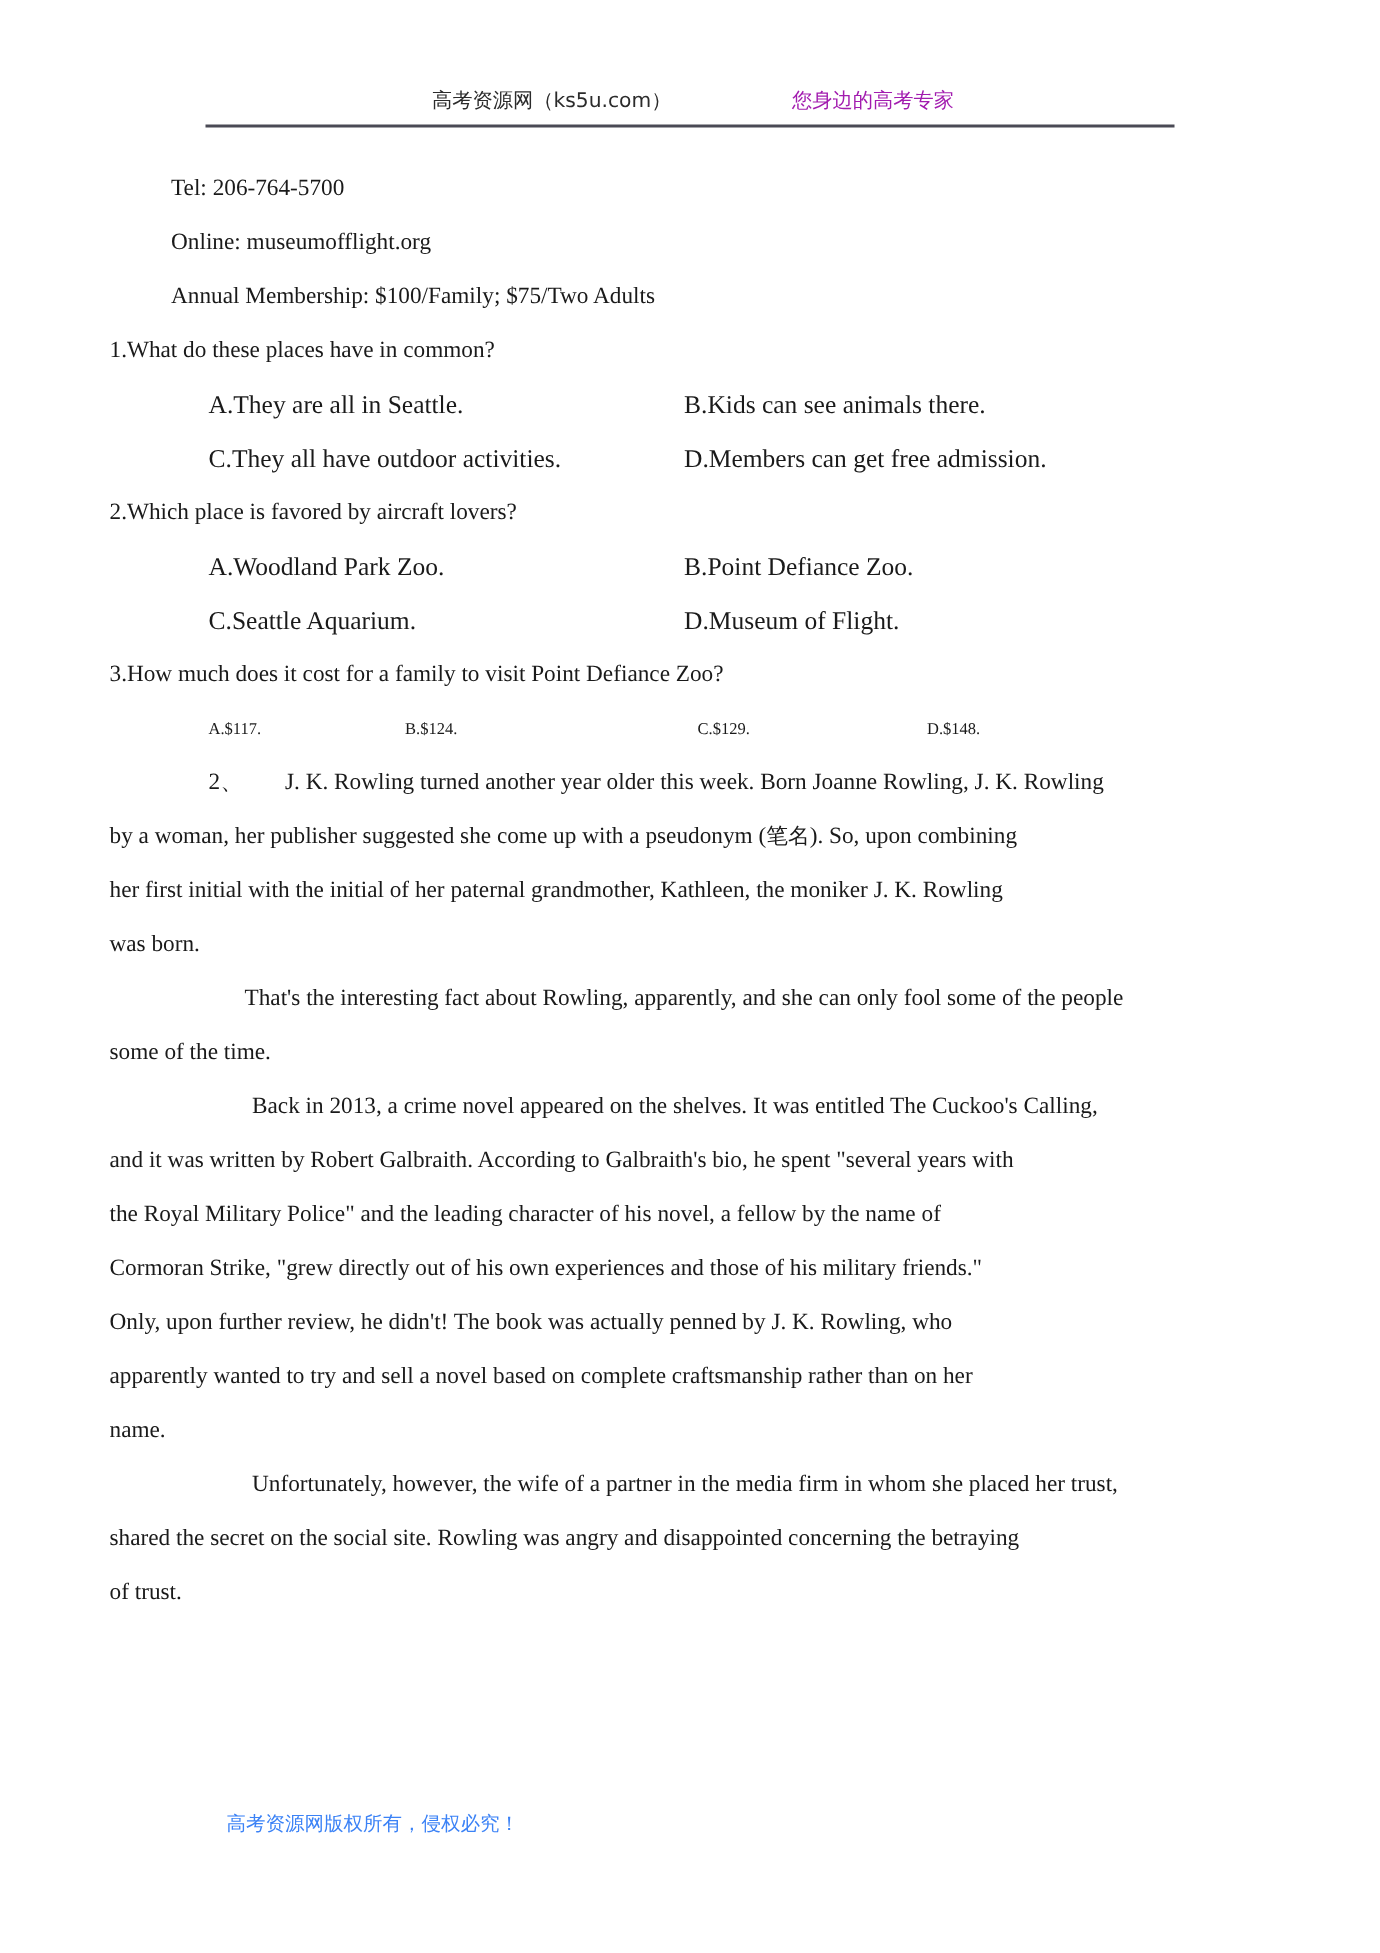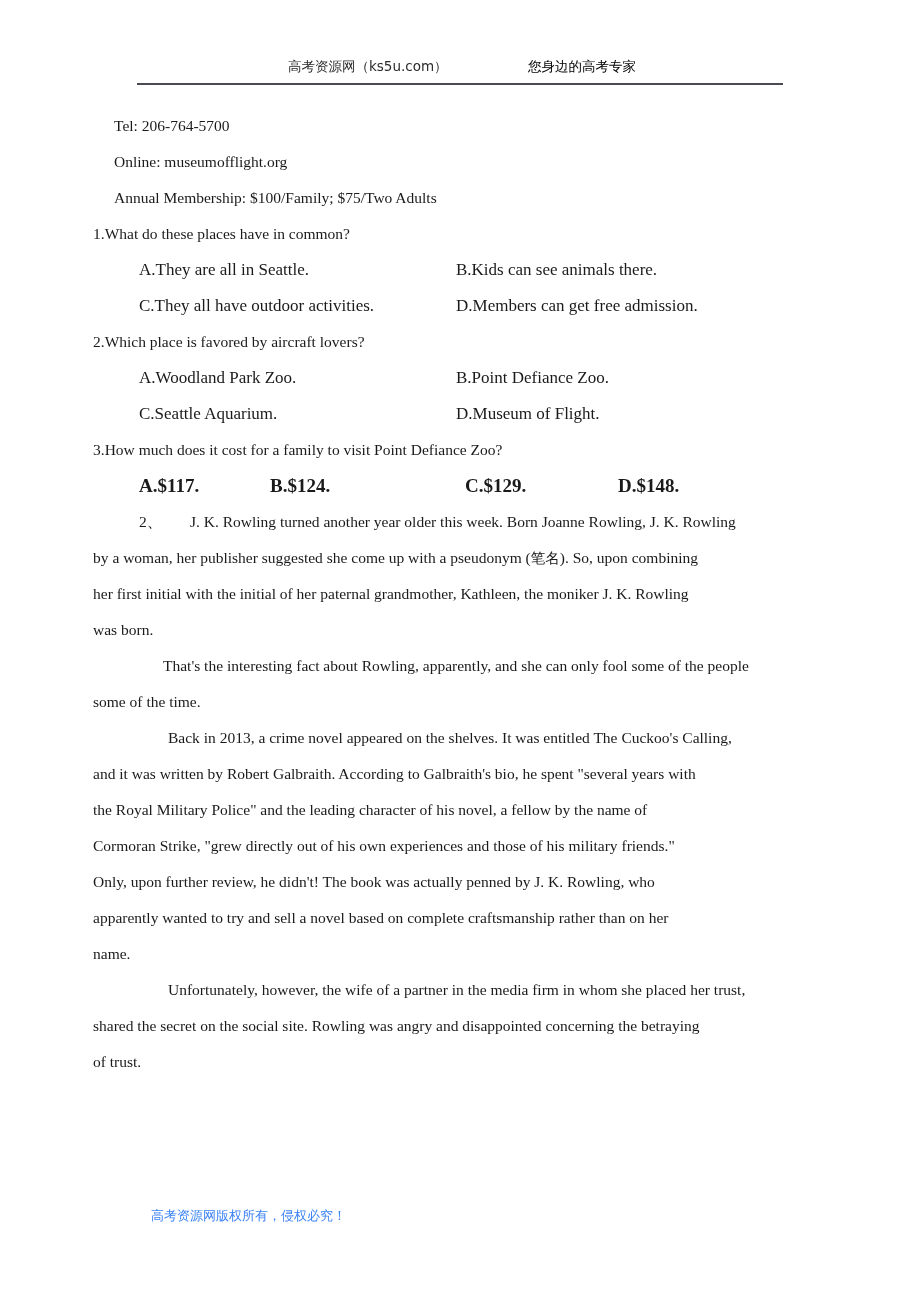--- a/index.html
+++ b/index.html
@@ -40,21 +40,21 @@
     font-size: 13.5px;
     color: #2b2b2b;
     white-space: nowrap;
   }
   .header-right {
     position: absolute;
     left: 391px;
     top: 0;
     font-family: "DejaVu Sans", "Liberation Sans", sans-serif;
     font-size: 13.5px;
-    color: #000000;
+    color: #a21caf;
     white-space: nowrap;
   }
   .header-rule {
     position: absolute;
     left: 137px;
     top: 83px;
     width: 646px;
     height: 2px;
     background: #4a4a55;
   }
@@ -78,21 +78,21 @@
   }
 
   
   .info-line {
     padding-left: 114px;
   }
 
   
   .q-line,
   .para-line {
-    padding-left: 93px;
+    padding-left: 73px;
   }
 
   .para-line {
     white-space: nowrap;
   }
 
   
   .para-indent {
     padding-left: 163px;
   }
@@ -115,22 +115,21 @@
   .opts2 .opt-b {
     position: absolute;
     left: 456px;
     white-space: nowrap;
   }
 
   .opts4 {
     position: relative;
     height: 36px;
     line-height: 36px;
-    font-size: 19px;
-    font-weight: bold;
+    font-size: 11px;
   }
   .opts4 span {
     position: absolute;
     white-space: nowrap;
   }
   .opts4 .c1 { left: 139px; }
   .opts4 .c2 { left: 270px; }
   .opts4 .c3 { left: 465px; }
   .opts4 .c4 { left: 618px; }
 

